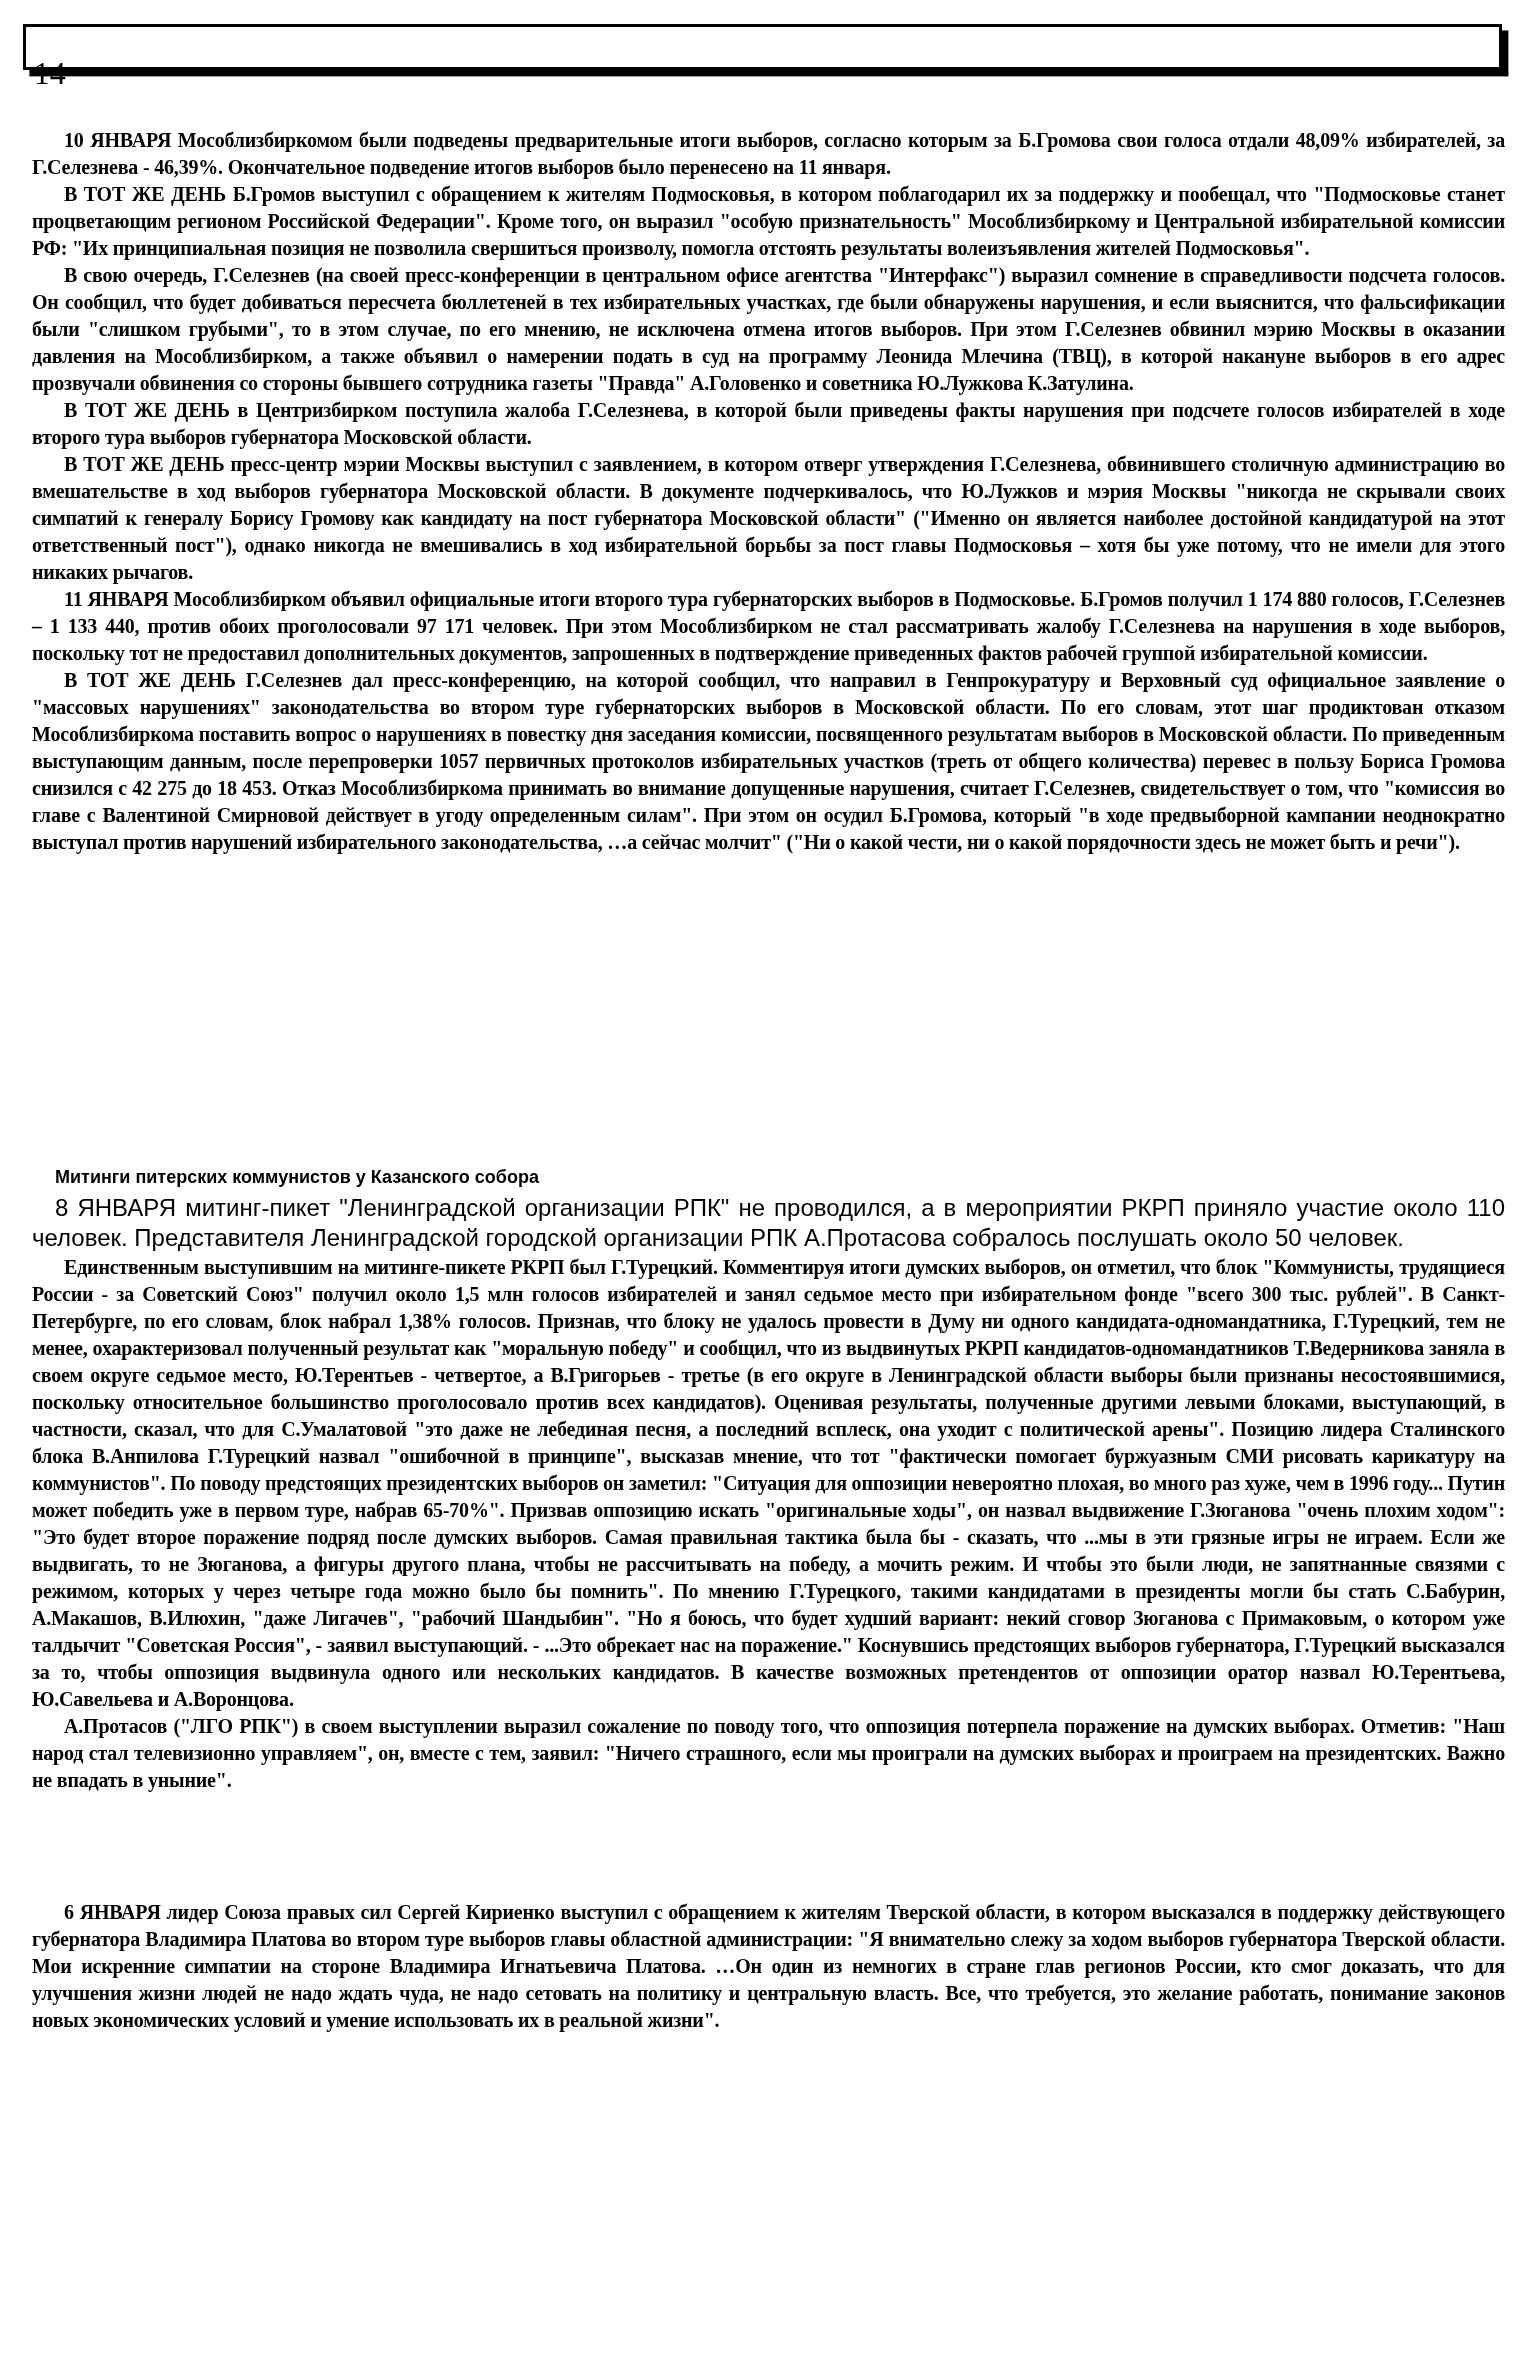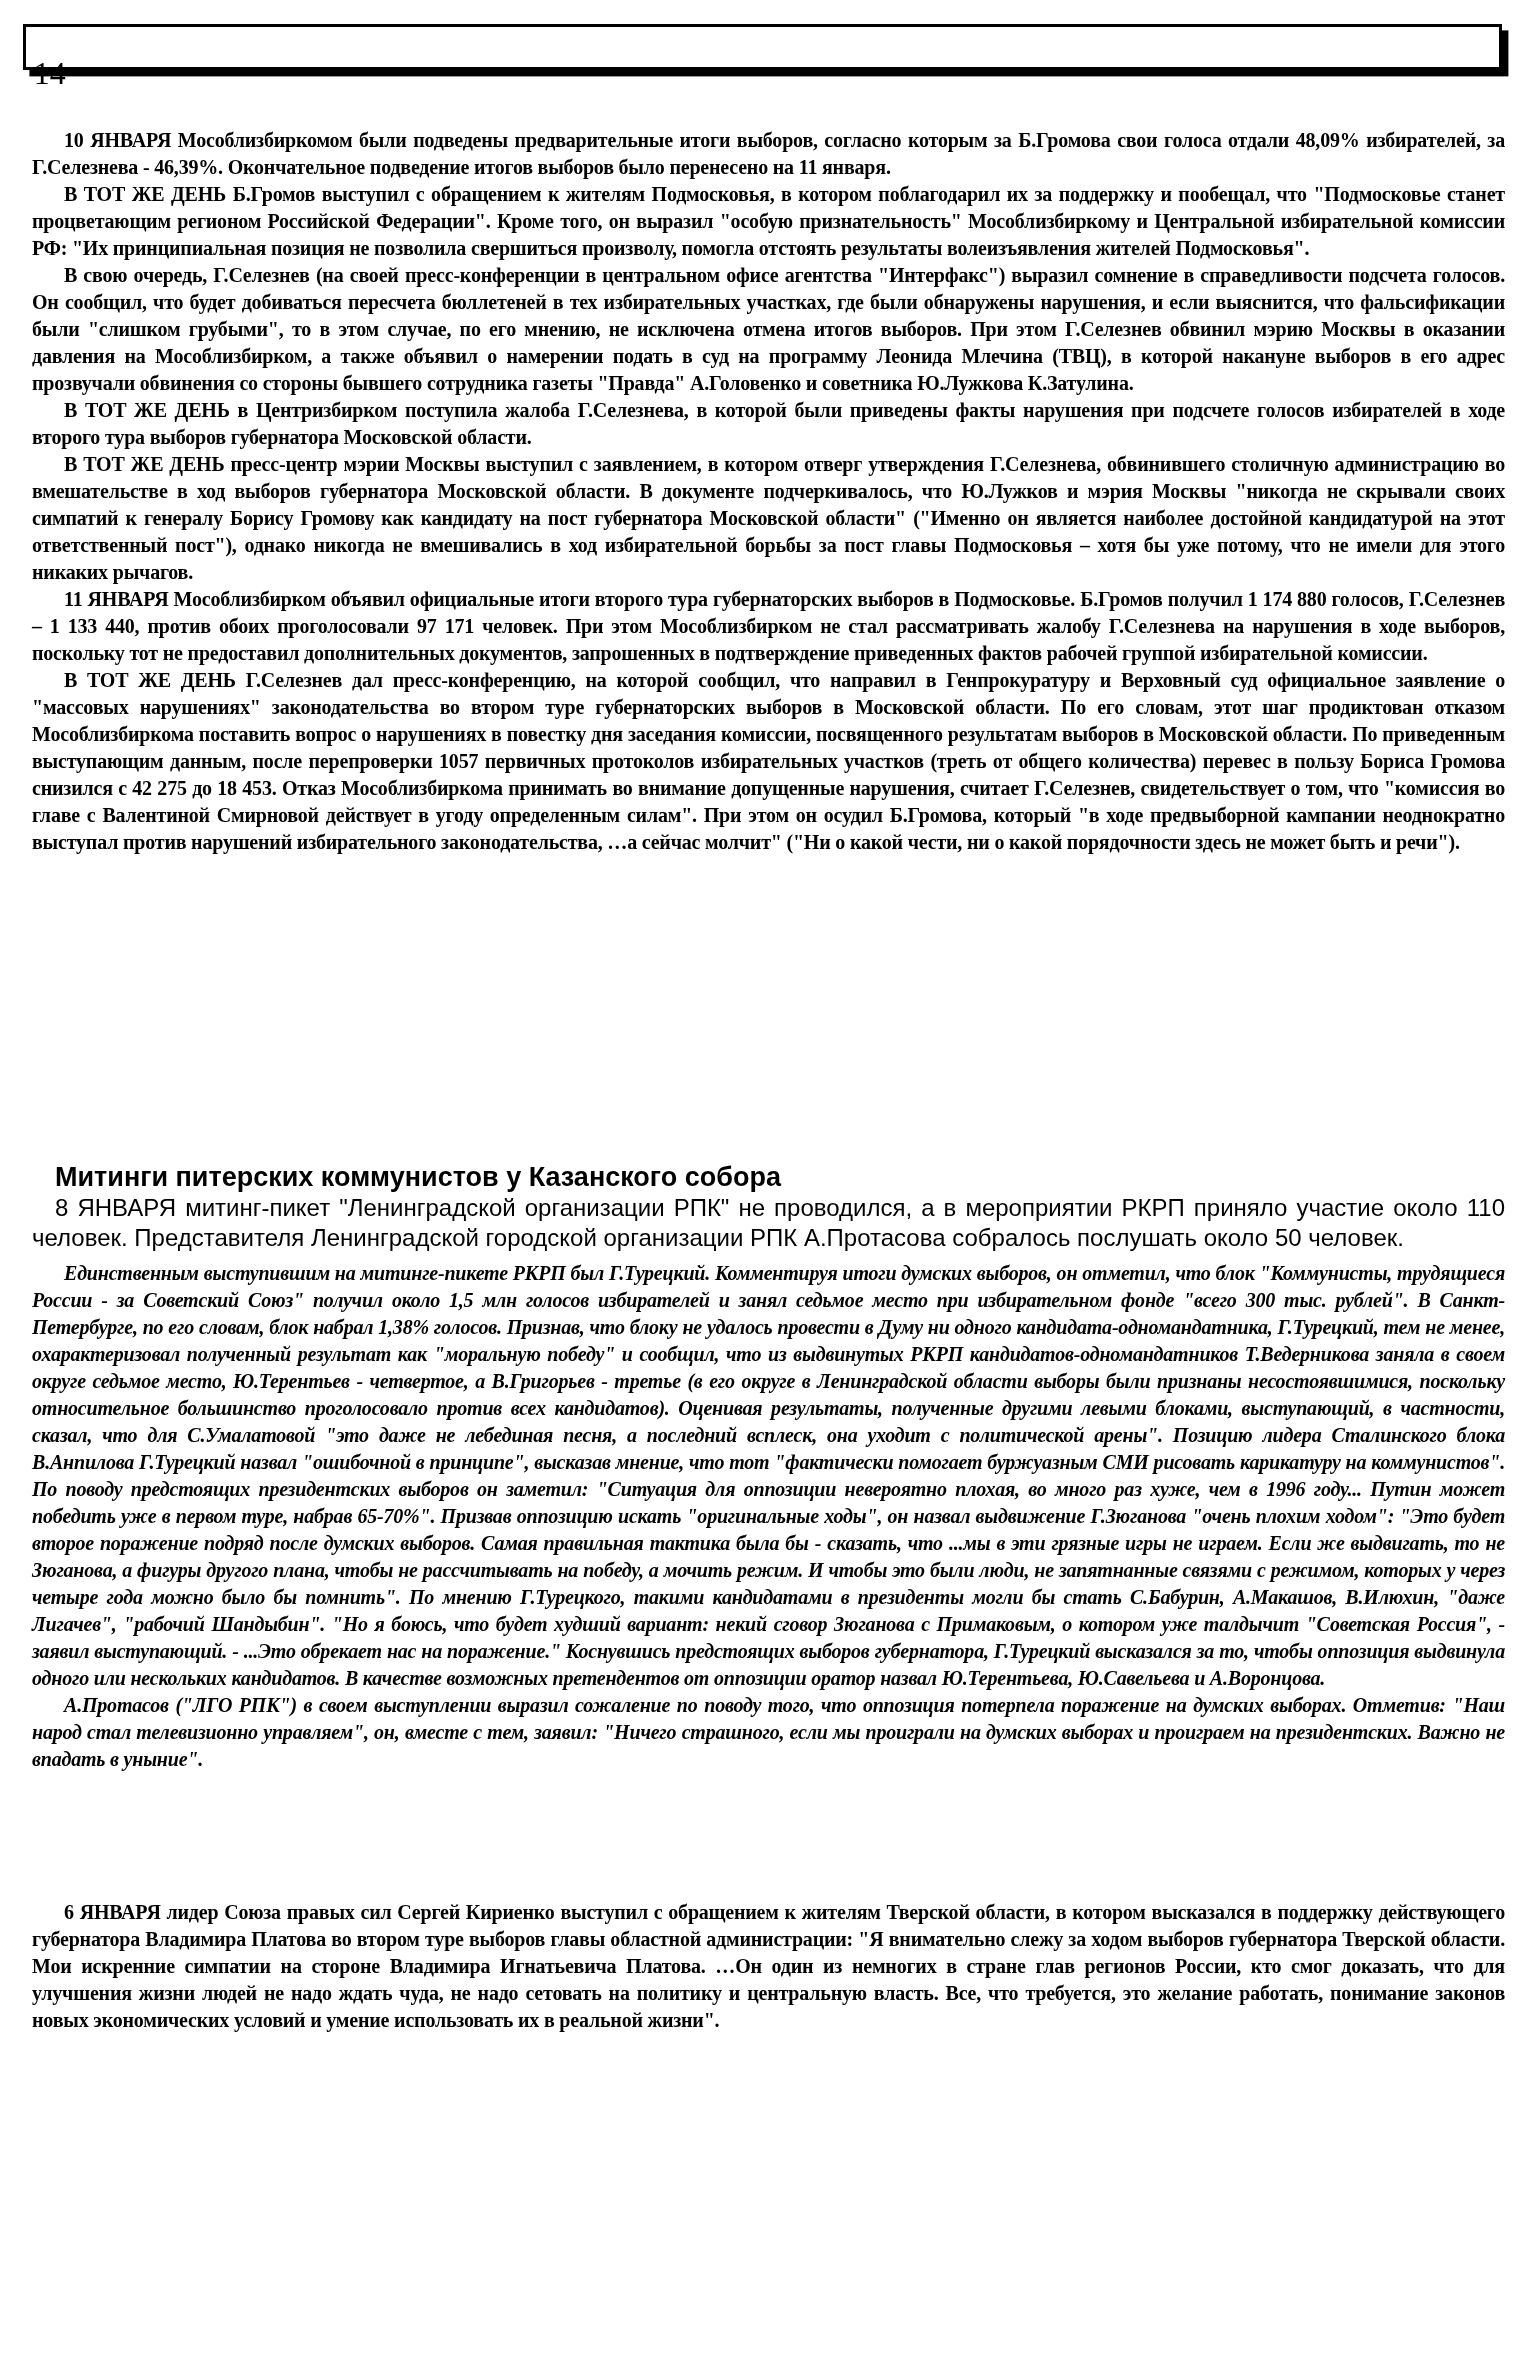--- a/index.html
+++ b/index.html
@@ -12,21 +12,21 @@
   .header .page-num { position: absolute; left: 7.7px; top: 3.8px; font-size: 32px; font-style: normal; margin-top: 24px; }
   .header .masthead { position: absolute; right: 83px; top: 3.8px; font-size: 32px; }
   .col { position: absolute; left: 32px; width: 1473px; }
   .body-text {
     font-family: "Liberation Serif", serif; font-weight: bold; font-size: 20px; line-height: 27px;
     text-align: justify; letter-spacing: -0.2px;
   }
   .body-text p { margin: 0; text-indent: 32px; }
   .body-text p.noindent { text-indent: 0; }
   .section-title {
-    font-family: "Liberation Sans", sans-serif; font-weight: bold; font-size: 27px; line-height: 32px;
+    font-family: "Liberation Sans", sans-serif; font-weight: bold; font-size: 18px; line-height: 32px;
     margin: 0; padding-left: 23px;
   }
   .lead {
     font-family: "Liberation Sans", sans-serif; font-size: 24px; line-height: 30px;
     text-align: justify; margin: 0; text-indent: 23px;
   }
 </style>
 </head>
 <body>
 
@@ -40,21 +40,21 @@
   <p>В свою очередь, Г.Селезнев (на своей пресс-конференции в центральном офисе агентства "Интерфакс") выразил сомнение в справедливости подсчета голосов. Он сообщил, что будет добиваться пересчета бюллетеней в тех избирательных участках, где были обнаружены нарушения, и если выяснится, что фальсификации были "слишком грубыми", то в этом случае, по его мнению, не исключена отмена итогов выборов. При этом Г.Селезнев обвинил мэрию Москвы в оказании давления на Мособлизбирком, а также объявил о намерении подать в суд на программу Леонида Млечина (ТВЦ), в которой накануне выборов в его адрес прозвучали обвинения со стороны бывшего сотрудника газеты "Правда" А.Головенко и советника Ю.Лужкова К.Затулина.</p>
   <p>В ТОТ ЖЕ ДЕНЬ в Центризбирком поступила жалоба Г.Селезнева, в которой были приведены факты нарушения при подсчете голосов избирателей в ходе второго тура выборов губернатора Московской области.</p>
   <p>В ТОТ ЖЕ ДЕНЬ пресс-центр мэрии Москвы выступил с заявлением, в котором отверг утверждения Г.Селезнева, обвинившего столичную администрацию во вмешательстве в ход выборов губернатора Московской области. В документе подчеркивалось, что Ю.Лужков и мэрия Москвы "никогда не скрывали своих симпатий к генералу Борису Громову как кандидату на пост губернатора Московской области" ("Именно он является наиболее достойной кандидатурой на этот ответственный пост"), однако никогда не вмешивались в ход избирательной борьбы за пост главы Подмосковья – хотя бы уже потому, что не имели для этого никаких рычагов.</p>
   <p>11 ЯНВАРЯ Мособлизбирком объявил официальные итоги второго тура губернаторских выборов в Подмосковье. Б.Громов получил 1 174 880 голосов, Г.Селезнев – 1 133 440, против обоих проголосовали 97 171 человек. При этом Мособлизбирком не стал рассматривать жалобу Г.Селезнева на нарушения в ходе выборов, поскольку тот не предоставил дополнительных документов, запрошенных в подтверждение приведенных фактов рабочей группой избирательной комиссии.</p>
   <p>В ТОТ ЖЕ ДЕНЬ Г.Селезнев дал пресс-конференцию, на которой сообщил, что направил в Генпрокуратуру и Верховный суд официальное заявление о "массовых нарушениях" законодательства во втором туре губернаторских выборов в Московской области. По его словам, этот шаг продиктован отказом Мособлизбиркома поставить вопрос о нарушениях в повестку дня заседания комиссии, посвященного результатам выборов в Московской области. По приведенным выступающим данным, после перепроверки 1057 первичных протоколов избирательных участков (треть от общего количества) перевес в пользу Бориса Громова снизился с 42 275 до 18 453. Отказ Мособлизбиркома принимать во внимание допущенные нарушения, считает Г.Селезнев, свидетельствует о том, что "комиссия во главе с Валентиной Смирновой действует в угоду определенным силам". При этом он осудил Б.Громова, который "в ходе предвыборной кампании неоднократно выступал против нарушений избирательного законодательства, …а сейчас молчит" ("Ни о какой чести, ни о какой порядочности здесь не может быть и речи").</p>
 </div>
 
 <div class="col" style="top:1161px;">
   <h2 class="section-title">Митинги питерских коммунистов у Казанского собора</h2>
   <p class="lead">8 ЯНВАРЯ митинг-пикет "Ленинградской организации РПК" не проводился, а в мероприятии РКРП приняло участие около 110 человек. Представителя Ленинградской городской организации РПК А.Протасова собралось послушать около 50 человек.</p>
-  <div class="body-text" style="margin-top:7px;font-style:italic;">
+  <div class="body-text" style="margin-top:1px;">
     <p>Единственным выступившим на митинге-пикете РКРП был Г.Турецкий. Комментируя итоги думских выборов, он отметил, что блок "Коммунисты, трудящиеся России - за Советский Союз" получил около 1,5 млн голосов избирателей и занял седьмое место при избирательном фонде "всего 300 тыс. рублей". В Санкт-Петербурге, по его словам, блок набрал 1,38% голосов. Признав, что блоку не удалось провести в Думу ни одного кандидата-одномандатника, Г.Турецкий, тем не менее, охарактеризовал полученный результат как "моральную победу" и сообщил, что из выдвинутых РКРП кандидатов-одномандатников Т.Ведерникова заняла в своем округе седьмое место, Ю.Терентьев - четвертое, а В.Григорьев - третье (в его округе в Ленинградской области выборы были признаны несостоявшимися, поскольку относительное большинство проголосовало против всех кандидатов). Оценивая результаты, полученные другими левыми блоками, выступающий, в частности, сказал, что для С.Умалатовой "это даже не лебединая песня, а последний всплеск, она уходит с политической арены". Позицию лидера Сталинского блока В.Анпилова Г.Турецкий назвал "ошибочной в принципе", высказав мнение, что тот "фактически помогает буржуазным СМИ рисовать карикатуру на коммунистов". По поводу предстоящих президентских выборов он заметил: "Ситуация для оппозиции невероятно плохая, во много раз хуже, чем в 1996 году... Путин может победить уже в первом туре, набрав 65-70%". Призвав оппозицию искать "оригинальные ходы", он назвал выдвижение Г.Зюганова "очень плохим ходом": "Это будет второе поражение подряд после думских выборов. Самая правильная тактика была бы - сказать, что ...мы в эти грязные игры не играем. Если же выдвигать, то не Зюганова, а фигуры другого плана, чтобы не рассчитывать на победу, а мочить режим. И чтобы это были люди, не запятнанные связями с режимом, которых у через четыре года можно было бы помнить". По мнению Г.Турецкого, такими кандидатами в президенты могли бы стать С.Бабурин, А.Макашов, В.Илюхин, "даже Лигачев", "рабочий Шандыбин". "Но я боюсь, что будет худший вариант: некий сговор Зюганова с Примаковым, о котором уже талдычит "Советская Россия", - заявил выступающий. - ...Это обрекает нас на поражение." Коснувшись предстоящих выборов губернатора, Г.Турецкий высказался за то, чтобы оппозиция выдвинула одного или нескольких кандидатов. В качестве возможных претендентов от оппозиции оратор назвал Ю.Терентьева, Ю.Савельева и А.Воронцова.</p>
     <p>А.Протасов ("ЛГО РПК") в своем выступлении выразил сожаление по поводу того, что оппозиция потерпела поражение на думских выборах. Отметив: "Наш народ стал телевизионно управляем", он, вместе с тем, заявил: "Ничего страшного, если мы проиграли на думских выборах и проиграем на президентских. Важно не впадать в уныние".</p>
   </div>
 </div>
 
 <div class="col body-text" style="top:1899px;">
   <p>6 ЯНВАРЯ лидер Союза правых сил Сергей Кириенко выступил с обращением к жителям Тверской области, в котором высказался в поддержку действующего губернатора Владимира Платова во втором туре выборов главы областной администрации: "Я внимательно слежу за ходом выборов губернатора Тверской области. Мои искренние симпатии на стороне Владимира Игнатьевича Платова. …Он один из немногих в стране глав регионов России, кто смог доказать, что для улучшения жизни людей не надо ждать чуда, не надо сетовать на политику и центральную власть. Все, что требуется, это желание работать, понимание законов новых экономических условий и умение использовать их в реальной жизни".</p>
 </div>
 
 

